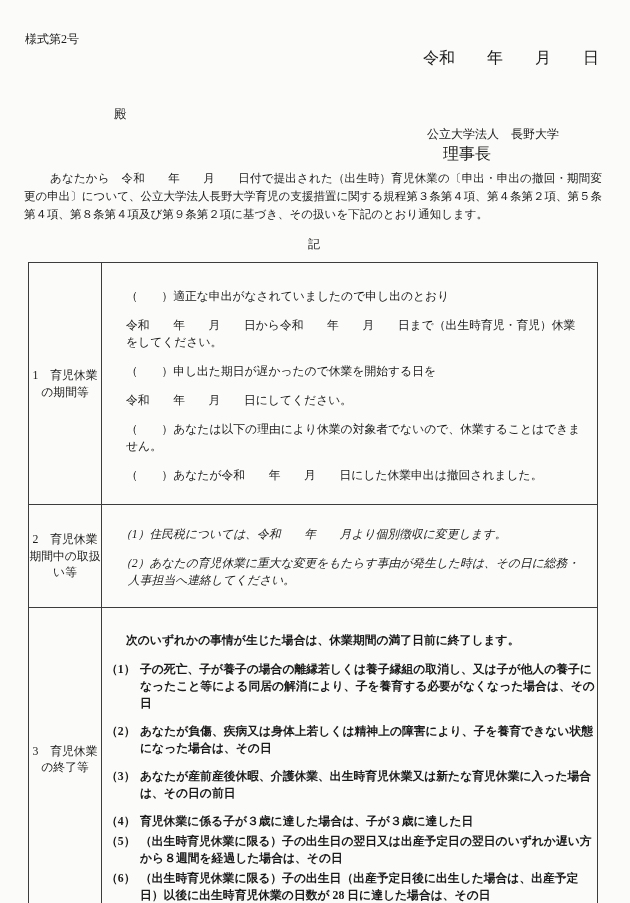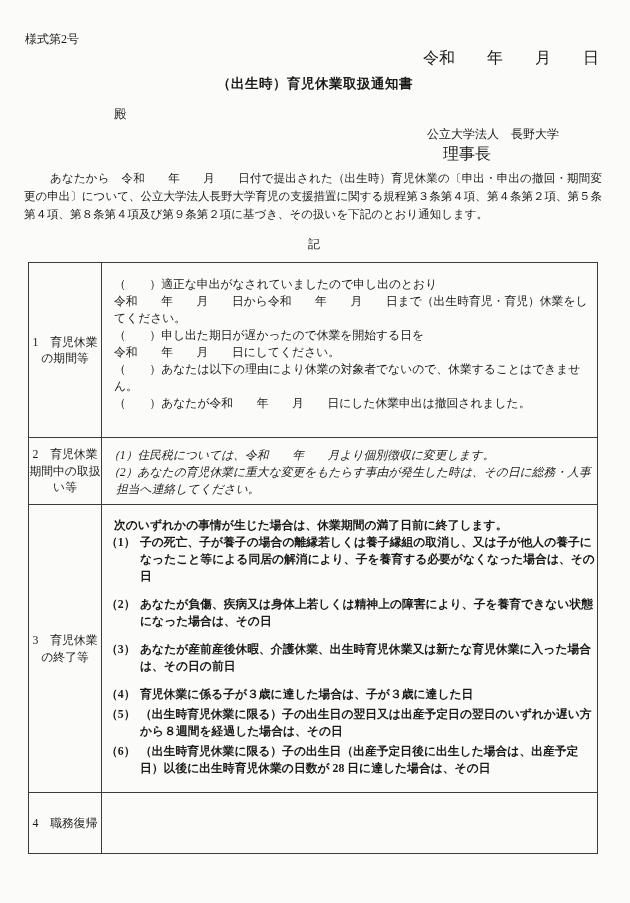--- a/index.html
+++ b/index.html
@@ -37,21 +37,21 @@
   }
   .trow{display:flex;align-items:stretch;}
   .trow + .trow{border-top:1px solid #3c3c3c;}
   .tlabel{
     flex:0 0 72px;border-right:1px solid #3c3c3c;
     display:flex;align-items:center;justify-content:center;
     padding:4px 0;
   }
   .tlabel span{display:block;width:72px;text-align:center;line-height:16.5px;}
   .tcell{flex:1;min-width:0;}
-  .tcell p{margin:0;}
+  .tcell p{margin:12px;}
   .r1{min-height:174px;} .r2{min-height:66px;} .r3{min-height:287px;} .r4{min-height:60px;}
   .r1 .tcell{padding:13px 2px 8px 12px;}
   .r2 .tcell{padding:9px 2px 6px 6px;font-style:italic;}
   .r4 .tcell{padding:10px 2px 6px 6px;}
   .r3 .tcell{padding:12px 2px 6px 4px;font-weight:bold;}
   .gap14{margin-top:14px;}
   .gap16{margin-top:16px;}
   .hang{padding-left:8px;text-indent:-8px;}
   .intro{padding-left:8px;margin-bottom:12px;}
   .hitem{display:flex;margin-bottom:11px;}
@@ -60,21 +60,20 @@
   .hitem .num{flex:0 0 34px;}
   .hitem .txt{flex:1;min-width:0;}
 </style>
 </head>
 <body>
 
 <div class="page">
 
   <div class="form-no">様式第2号</div>
   <div class="date">令和　　年　　月　　日</div>
-  <div class="title">（出生時）育児休業取扱通知書</div>
   <div class="dono">殿</div>
   <div class="issuer-org">公立大学法人　長野大学</div>
   <div class="issuer-title">理事長</div>
   <p class="body-par">あなたから　令和　　年　　月　　日付で提出された（出生時）育児休業の〔申出・申出の撤回・期間変更の申出〕について、公立大学法人長野大学育児の支援措置に関する規程第３条第４項、第４条第２項、第５条第４項、第８条第４項及び第９条第２項に基づき、その扱いを下記のとおり通知します。</p>
   <div class="ki">記</div>
 
   <div class="ntable">
 
     <div class="trow r1">
       <div class="tlabel">

